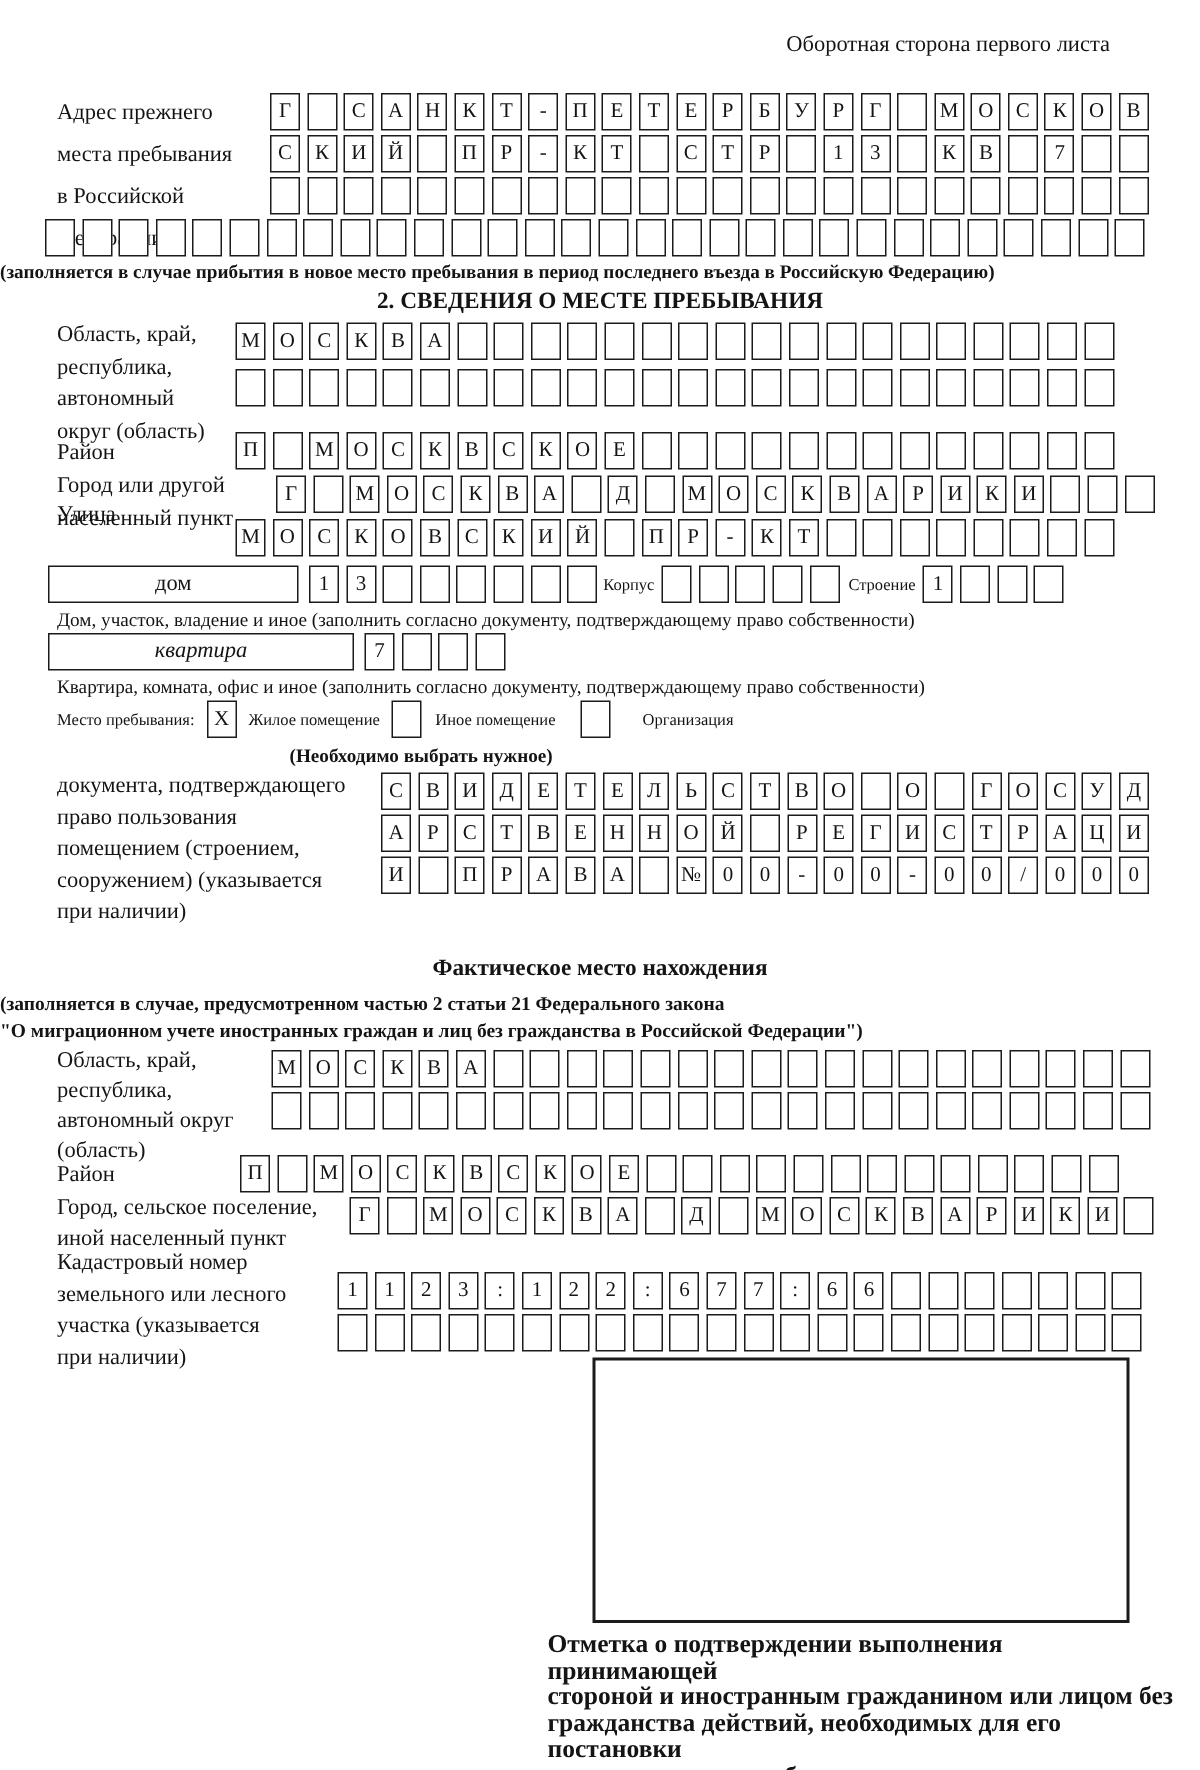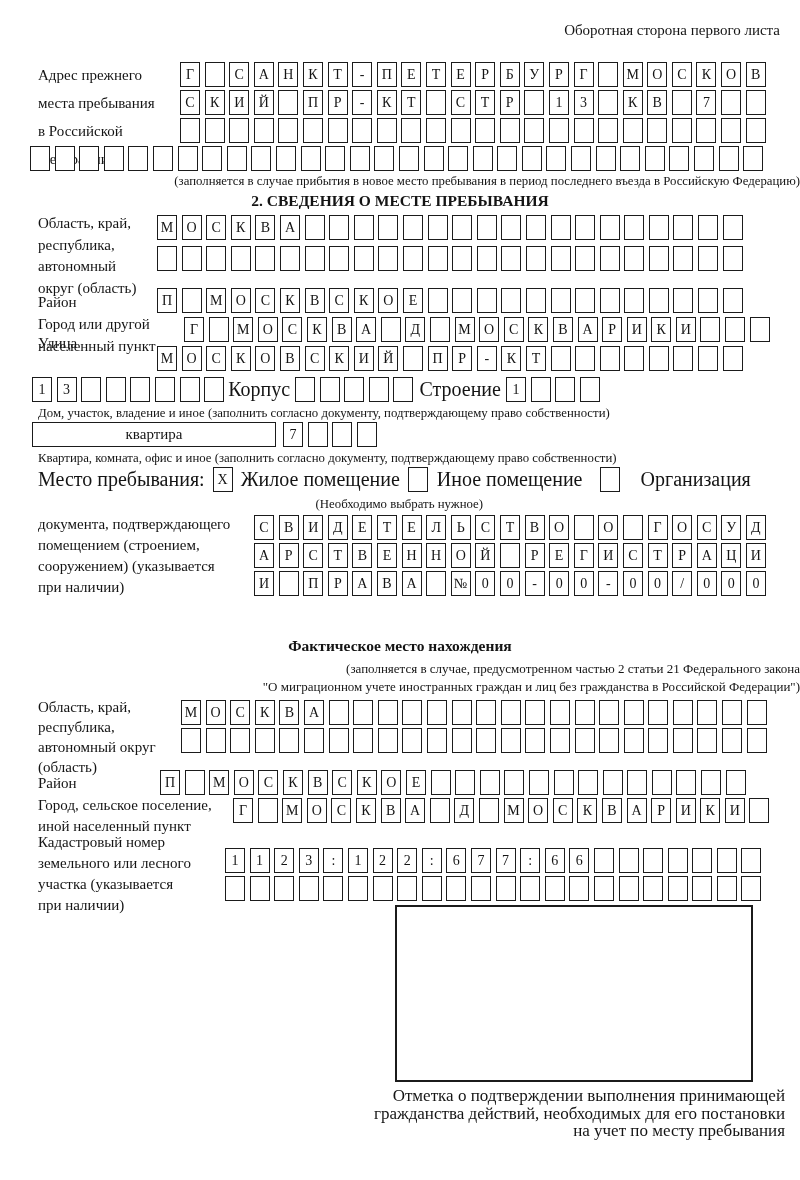--- a/index.html
+++ b/index.html
@@ -16,28 +16,28 @@
   .subrow{display:flex;gap:4.6px;flex:none;}
   .cb{
     width:20px;height:25px;border:1.7px solid #1b1b1b;box-sizing:border-box;
     display:flex;align-items:center;justify-content:center;
     font-size:14px;line-height:1;flex:none;background:#fff;
   }
   .widebox{
     height:25px;border:1.7px solid #1b1b1b;box-sizing:border-box;
     display:flex;align-items:center;justify-content:center;font-size:15px;flex:none;background:#fff;
   }
-  .inline-lbl{font-size:20px;display:flex;align-items:center;flex:none;}
+  .inline-lbl{font-size:11px;display:flex;align-items:center;flex:none;}
   .stamp{position:absolute;border:2px solid #1b1b1b;background:#fff;box-sizing:border-box;}
-  .center-note{text-align:right;}
+  .center-note{text-align:left;font-weight:bold;}
 </style>
 </head>
 <body>
 
-<div class="abs" style="top:22px;left:0;width:740px;text-align:right;font-size:15px;padding-left:40px;">Оборотная сторона первого листа</div>
+<div class="abs" style="top:22px;left:0;width:740px;text-align:right;font-size:15px;">Оборотная сторона первого листа</div>
 
 <div class="lbl" style="top:61px;left:38px;line-height:28px;">
     <div>Адрес прежнего</div>
     <div>места пребывания</div>
     <div>в Российской</div>
     <div>Федерации</div>
   </div>
 <div class="boxrow" style="top:62px;left:180px;">
     <span class="cb">Г</span>
     <span class="cb"></span>
@@ -292,20 +292,21 @@
     <span class="cb"></span>
     <span class="cb"></span>
     <span class="cb"></span>
     <span class="cb"></span>
     <span class="cb"></span>
     <span class="cb"></span>
     <span class="cb"></span>
   </div>
 
 <div class="abs" style="top:377px;left:32px;display:flex;align-items:center;">
+  <div class="widebox" style="width:167px;margin-right:7px;">дом</div>
   <div class="subrow" style="margin-right:4px;">
       <span class="cb">1</span>
       <span class="cb">3</span>
       <span class="cb"></span>
       <span class="cb"></span>
       <span class="cb"></span>
       <span class="cb"></span>
       <span class="cb"></span>
       <span class="cb"></span>
     </div>
@@ -321,21 +322,21 @@
   <div class="subrow">
       <span class="cb">1</span>
       <span class="cb"></span>
       <span class="cb"></span>
       <span class="cb"></span>
     </div>
 </div>
 <div class="note" style="top:405px;left:38px;">Дом, участок, владение и иное (заполнить согласно документу, подтверждающему право собственности)</div>
 
 <div class="abs" style="top:422px;left:32px;display:flex;align-items:center;">
-  <div class="widebox" style="width:244px;margin-right:7px;">квартира</div>
+  <div class="widebox" style="width:204px;margin-right:7px;font-style:italic;">квартира</div>
   <div class="subrow">
       <span class="cb">7</span>
       <span class="cb"></span>
       <span class="cb"></span>
       <span class="cb"></span>
     </div>
 </div>
 <div class="note" style="top:450px;left:38px;">Квартира, комната, офис и иное (заполнить согласно документу, подтверждающему право собственности)</div>
 
 <div class="abs" style="top:467px;left:38px;display:flex;">
@@ -344,20 +345,21 @@
   <span class="inline-lbl" style="margin-left:8px;">Жилое помещение</span>
   <span class="cb" style="margin-left:8px;"></span>
   <span class="inline-lbl" style="margin-left:9px;">Иное помещение</span>
   <span class="cb" style="margin-left:17px;"></span>
   <span class="inline-lbl" style="margin-left:21px;">Организация</span>
 </div>
 <div class="note center-note" style="top:496px;left:193px;width:290px;">(Необходимо выбрать нужное)</div>
 
 <div class="lbl" style="top:514px;left:38px;line-height:21px;">
     <div>документа, подтверждающего</div>
+    <div>право пользования</div>
     <div>помещением (строением,</div>
     <div>сооружением) (указывается</div>
     <div>при наличии)</div>
   </div>
 <div class="boxrow" style="top:515px;left:254px;">
     <span class="cb">С</span>
     <span class="cb">В</span>
     <span class="cb">И</span>
     <span class="cb">Д</span>
     <span class="cb">Е</span>
@@ -598,15 +600,16 @@
     <span class="cb"></span>
     <span class="cb"></span>
     <span class="cb"></span>
     <span class="cb"></span>
     <span class="cb"></span>
   </div>
 
 <div class="stamp" style="top:905px;left:395px;width:358px;height:177px;"></div>
 <div class="note center-note" style="top:1087px;left:365px;width:420px;font-size:17px;line-height:17.5px;">
     <div>Отметка о подтверждении выполнения принимающей</div>
+    <div>стороной и иностранным гражданином или лицом без</div>
     <div>гражданства действий, необходимых для его постановки</div>
     <div>на учет по месту пребывания</div>
   </div>
 
 </body></html>

